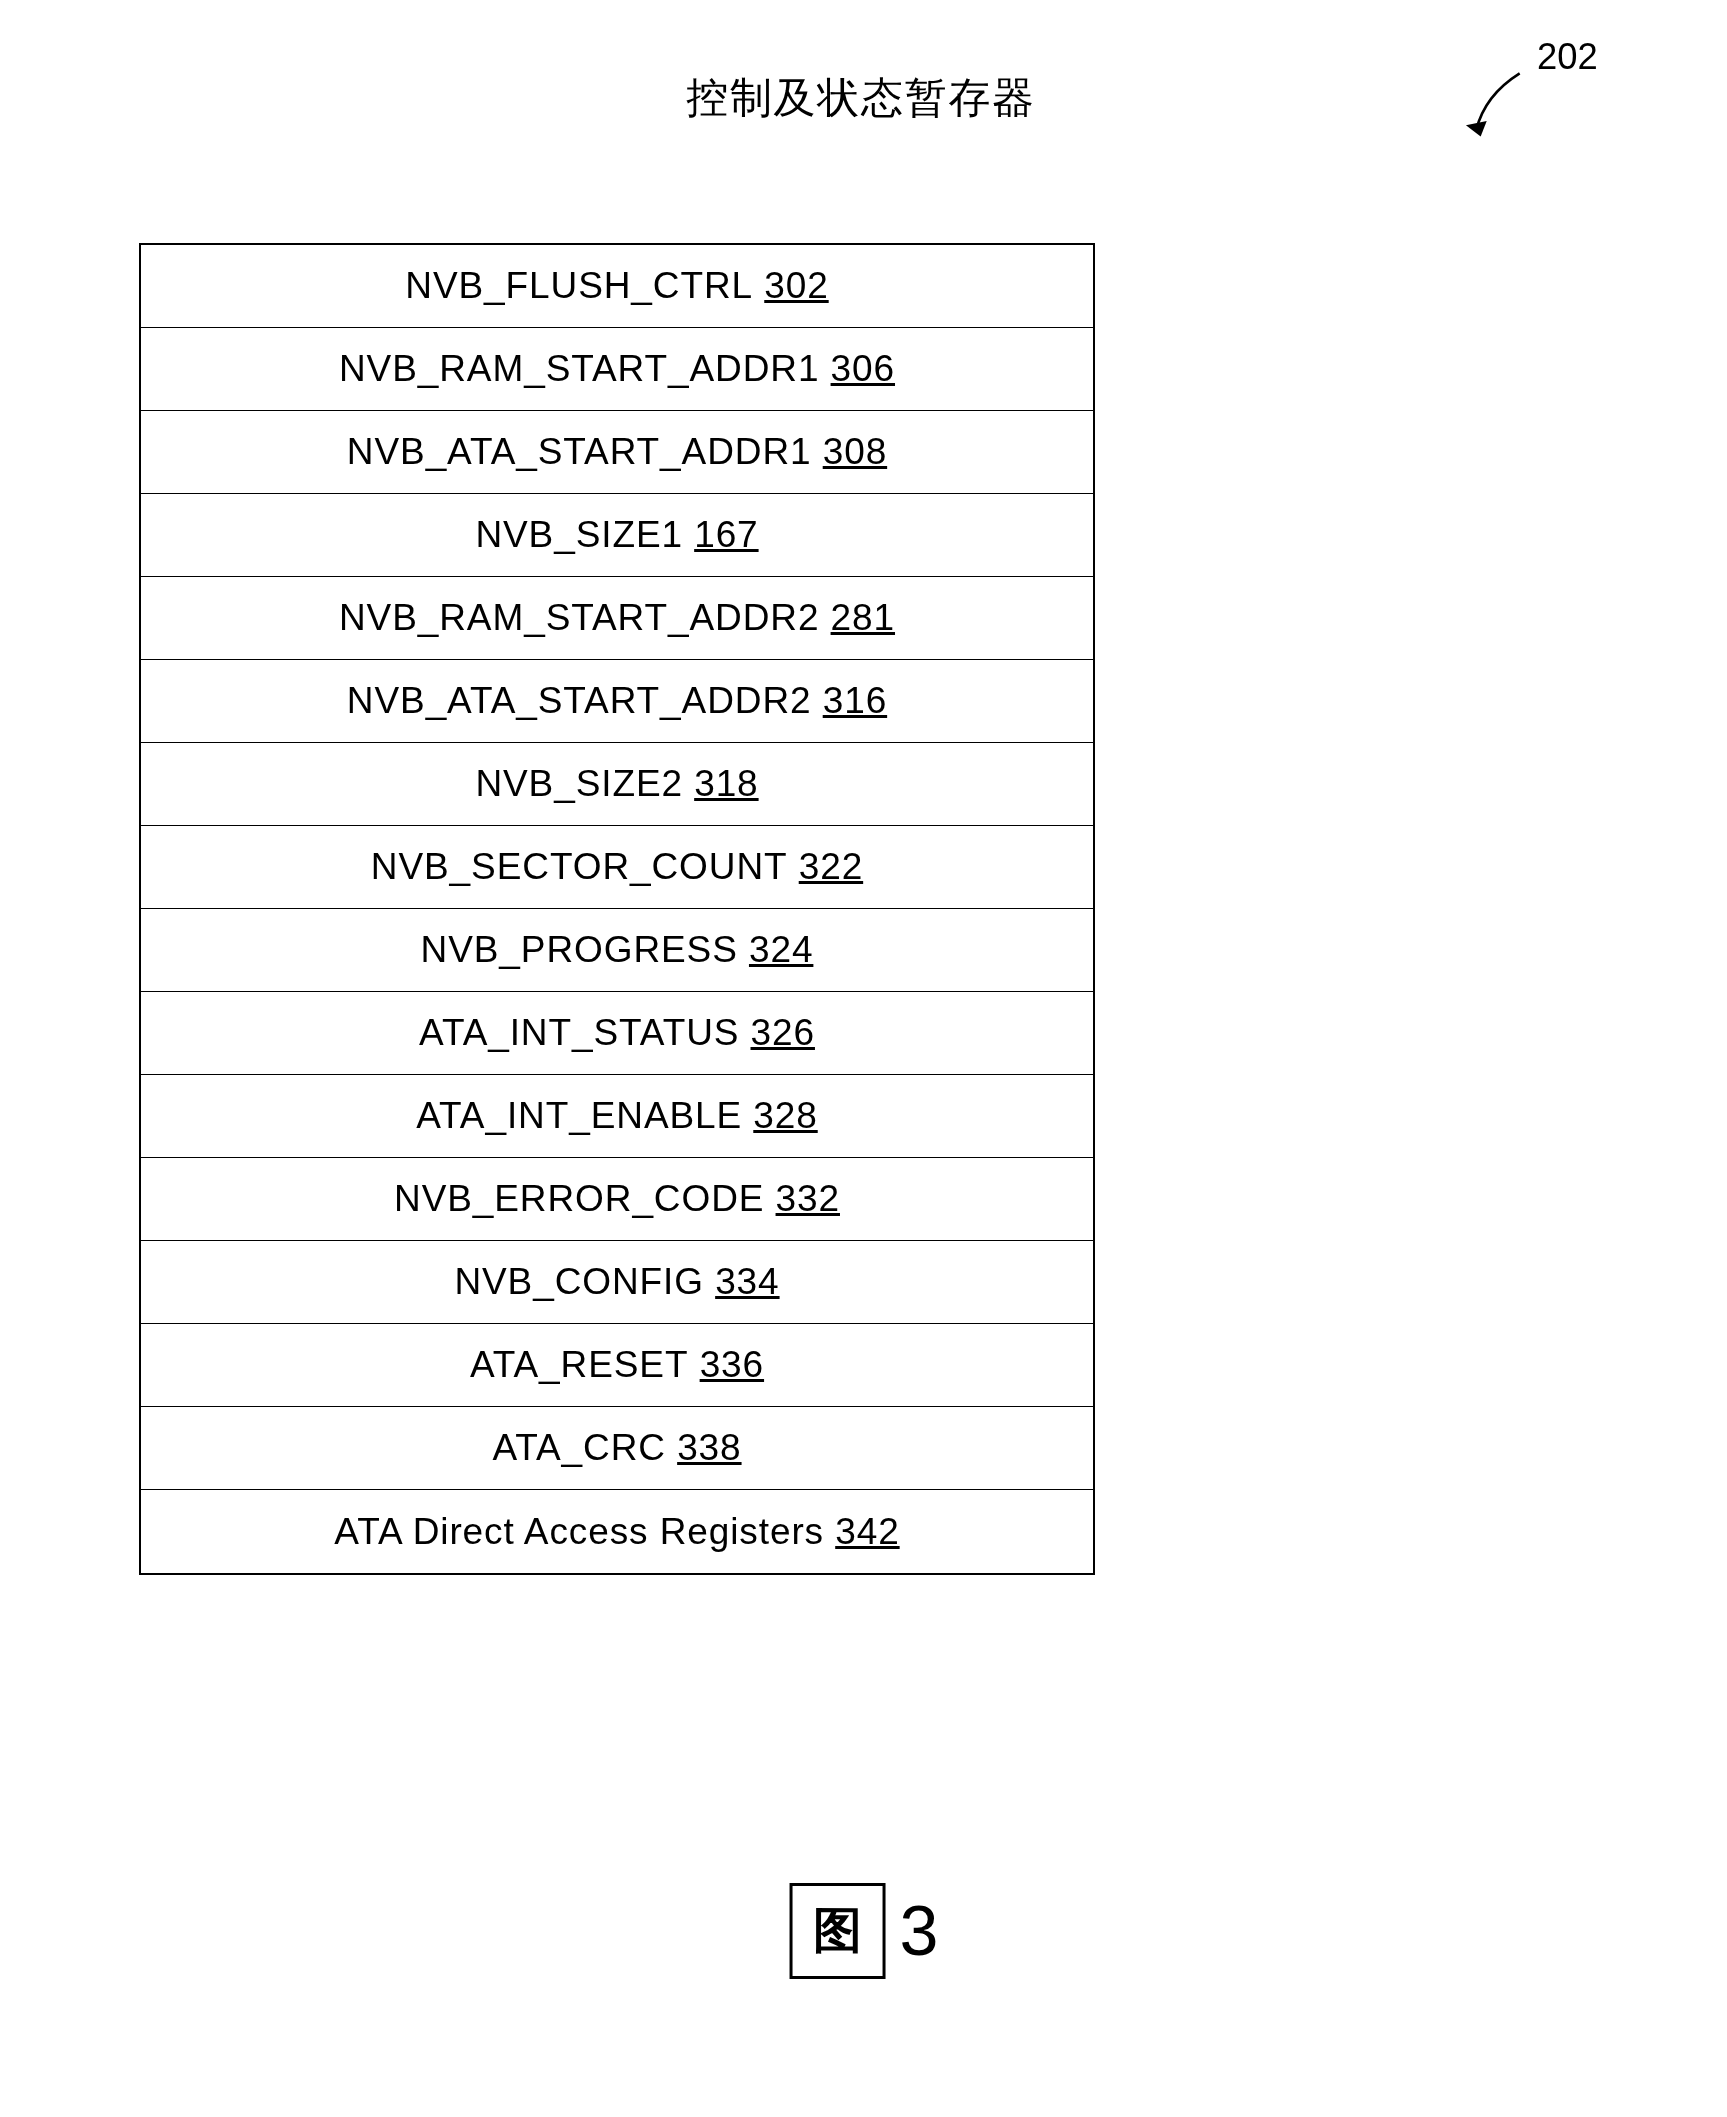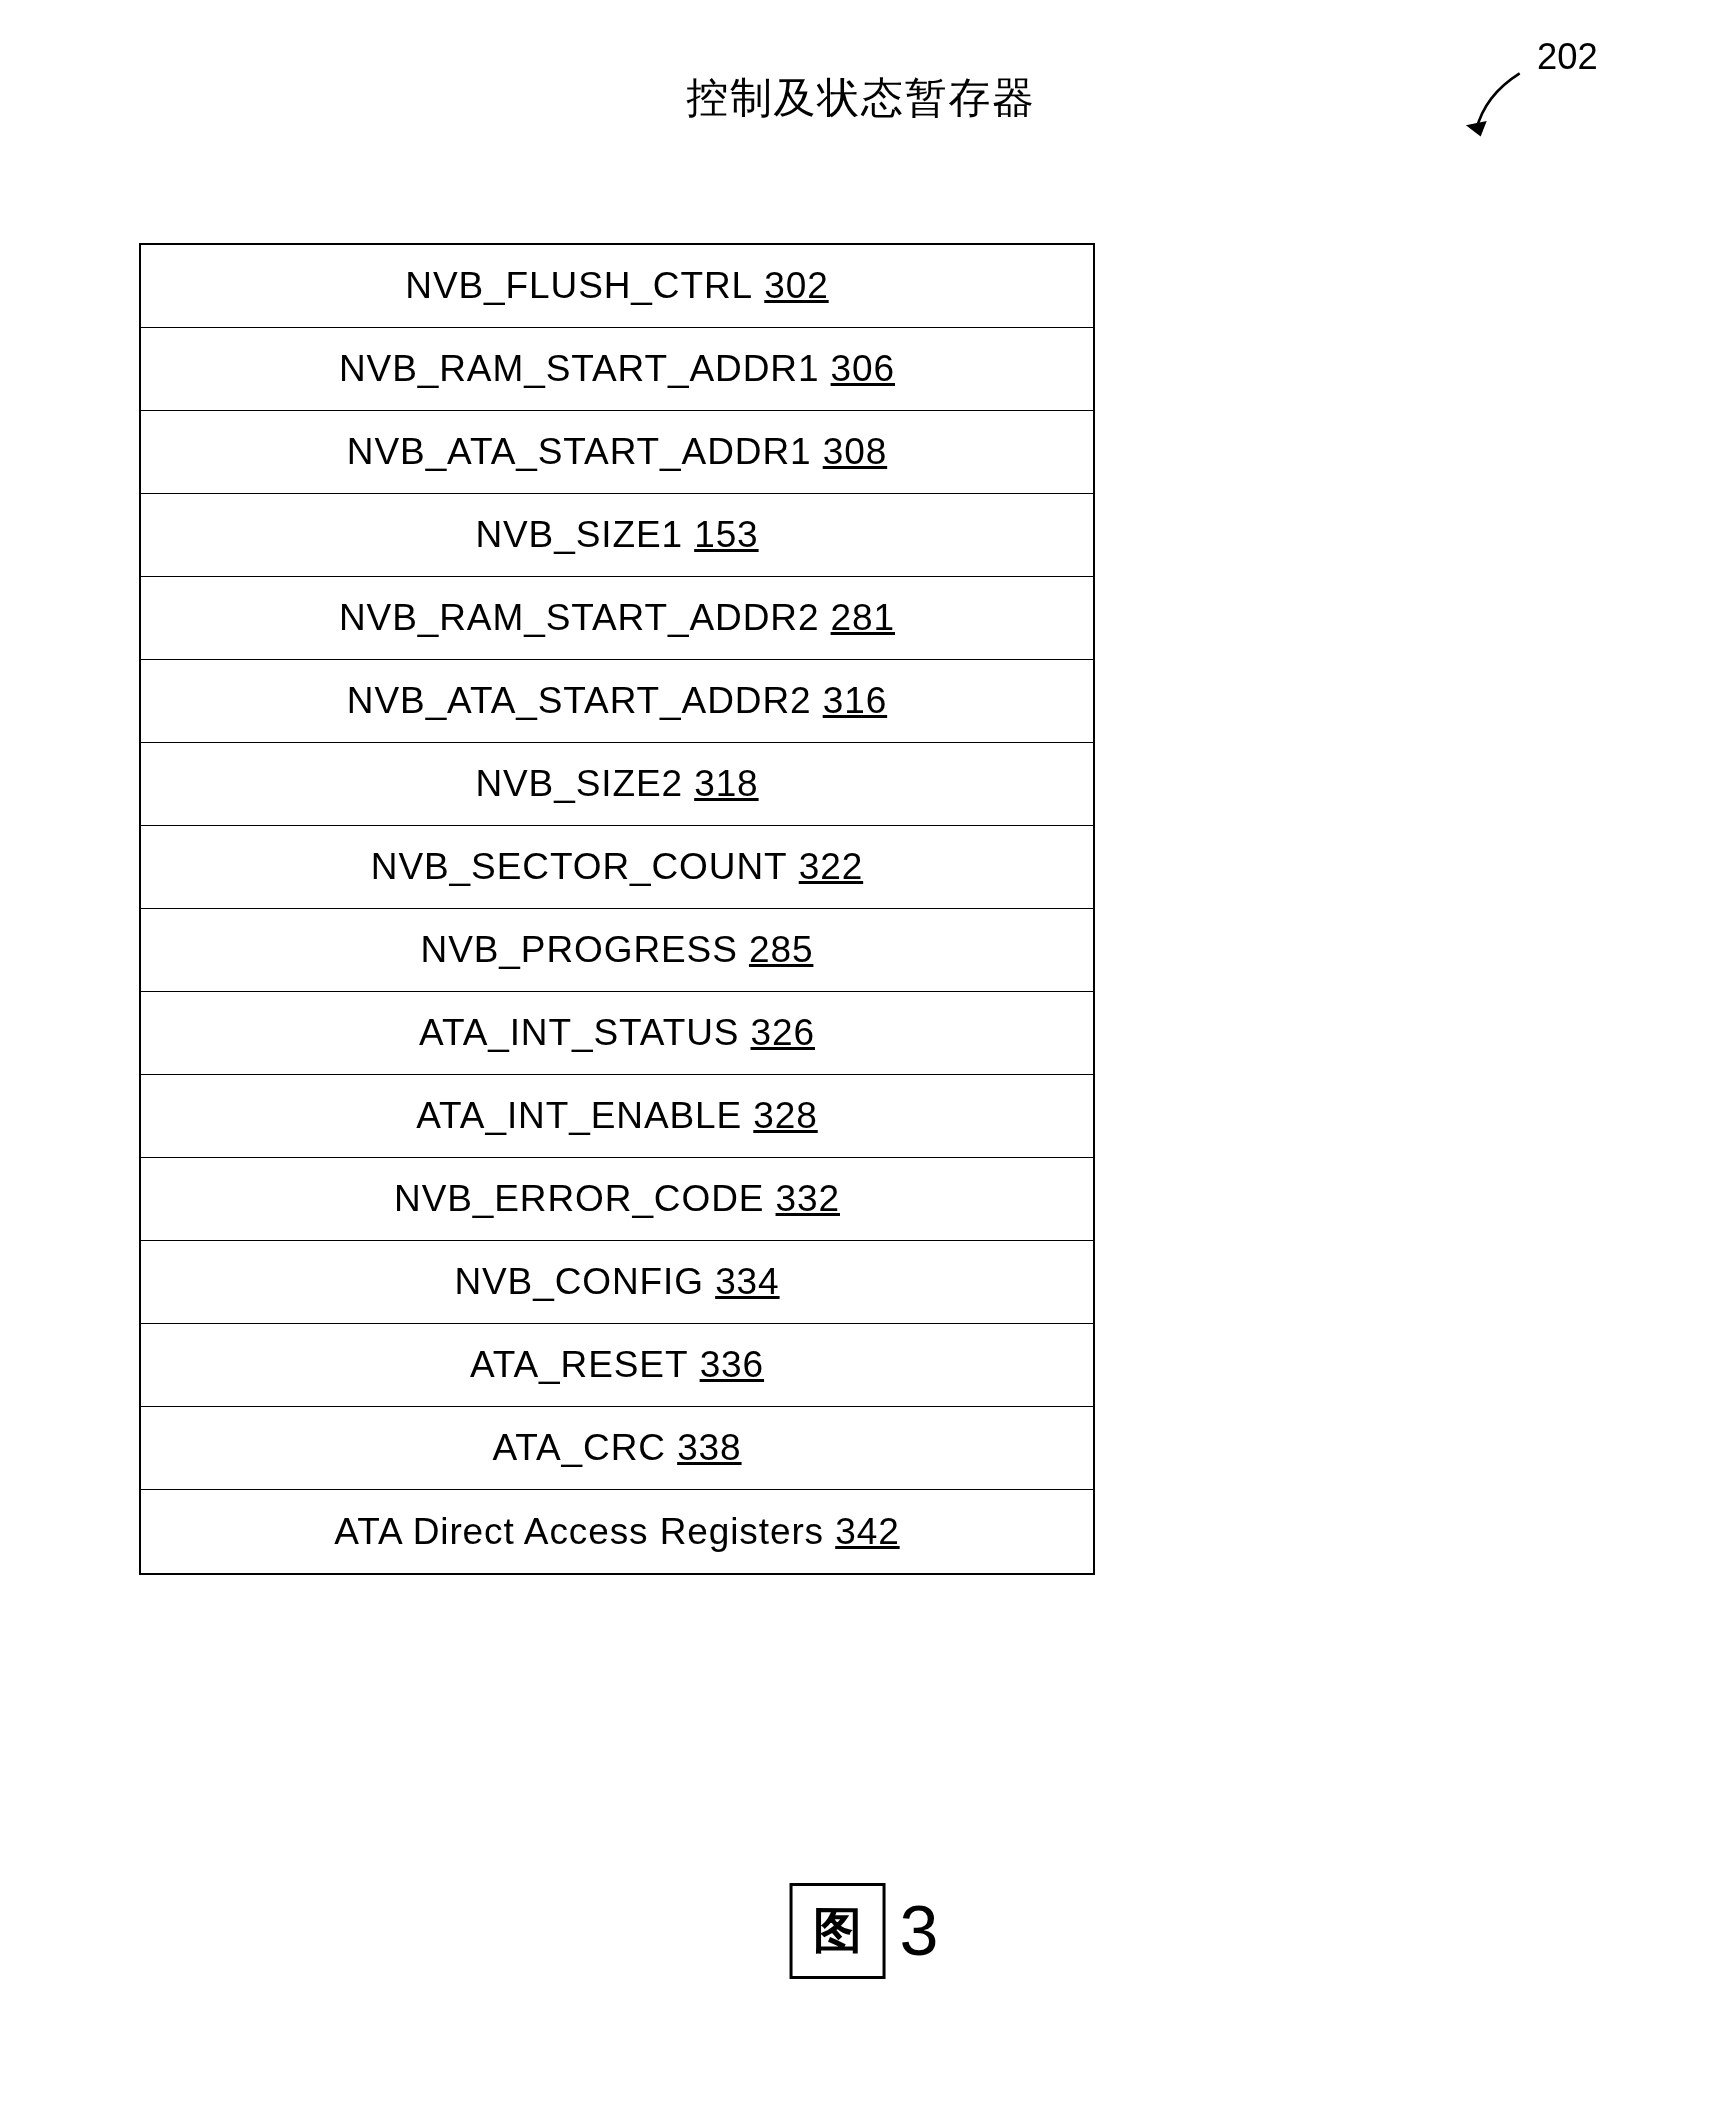--- a/index.html
+++ b/index.html
@@ -135,36 +135,36 @@
   <div class="register-row">
         <span class="register-label"><span>NVB_FLUSH_CTRL&nbsp;</span><span class="reg-number">302</span></span>
       </div>
       <div class="register-row">
         <span class="register-label"><span>NVB_RAM_START_ADDR1&nbsp;</span><span class="reg-number">306</span></span>
       </div>
       <div class="register-row">
         <span class="register-label"><span>NVB_ATA_START_ADDR1&nbsp;</span><span class="reg-number">308</span></span>
       </div>
       <div class="register-row">
-        <span class="register-label"><span>NVB_SIZE1&nbsp;</span><span class="reg-number">153</span></span>
+        <span class="register-label"><span>NVB_SIZE1&nbsp;</span><span class="reg-number">167</span></span>
       </div>
       <div class="register-row">
         <span class="register-label"><span>NVB_RAM_START_ADDR2&nbsp;</span><span class="reg-number">281</span></span>
       </div>
       <div class="register-row">
         <span class="register-label"><span>NVB_ATA_START_ADDR2&nbsp;</span><span class="reg-number">316</span></span>
       </div>
       <div class="register-row">
         <span class="register-label"><span>NVB_SIZE2&nbsp;</span><span class="reg-number">318</span></span>
       </div>
       <div class="register-row">
         <span class="register-label"><span>NVB_SECTOR_COUNT&nbsp;</span><span class="reg-number">322</span></span>
       </div>
       <div class="register-row">
-        <span class="register-label"><span>NVB_PROGRESS&nbsp;</span><span class="reg-number">285</span></span>
+        <span class="register-label"><span>NVB_PROGRESS&nbsp;</span><span class="reg-number">324</span></span>
       </div>
       <div class="register-row">
         <span class="register-label"><span>ATA_INT_STATUS&nbsp;</span><span class="reg-number">326</span></span>
       </div>
       <div class="register-row">
         <span class="register-label"><span>ATA_INT_ENABLE&nbsp;</span><span class="reg-number">328</span></span>
       </div>
       <div class="register-row">
         <span class="register-label"><span>NVB_ERROR_CODE&nbsp;</span><span class="reg-number">332</span></span>
       </div>

